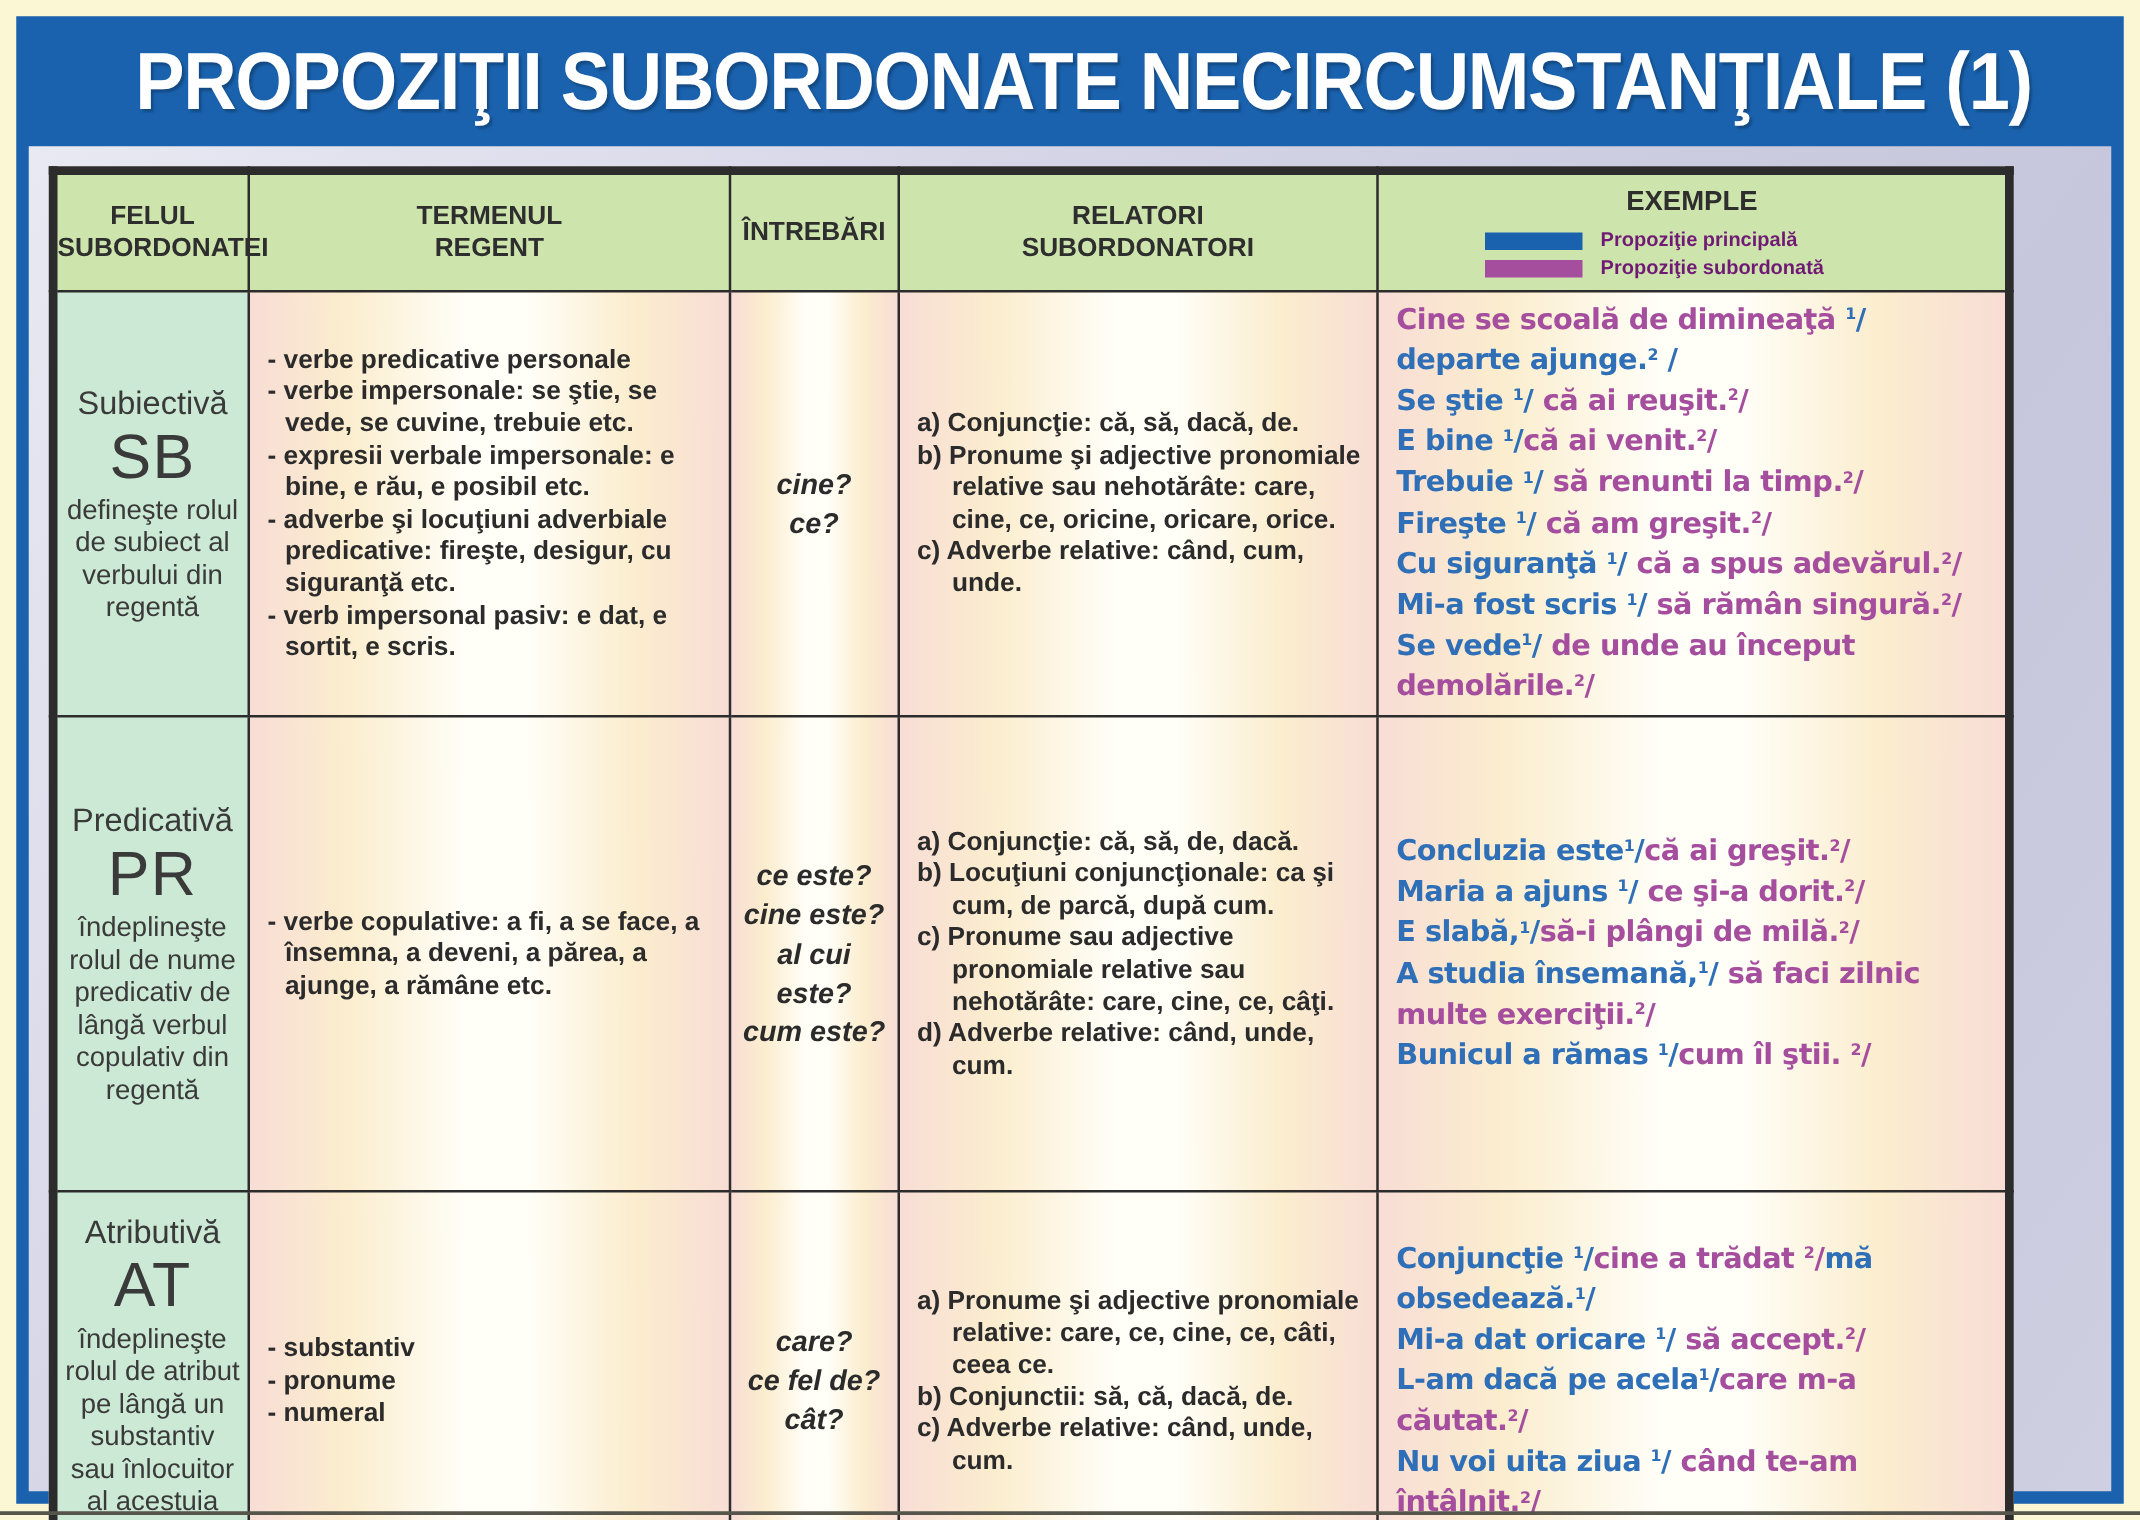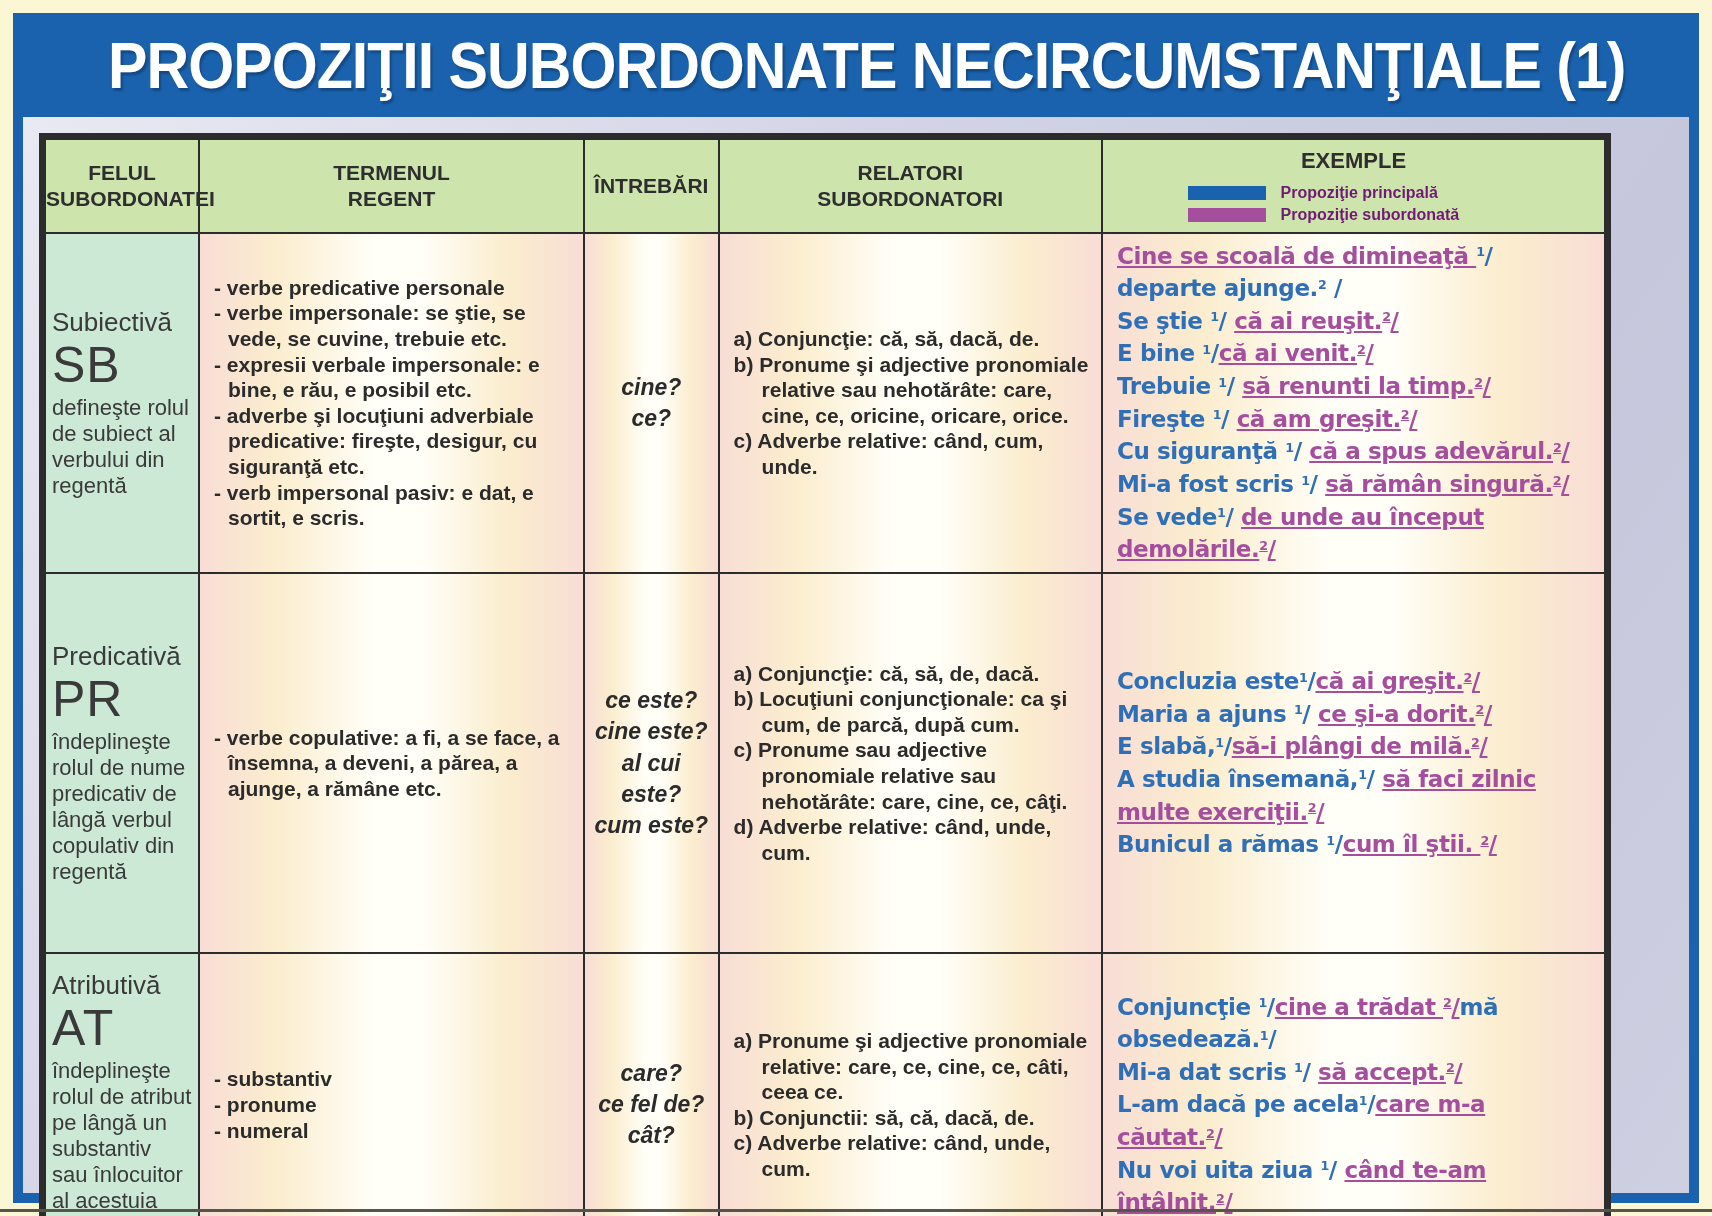--- a/index.html
+++ b/index.html
@@ -40,39 +40,39 @@
   .grad  { background:linear-gradient(90deg,#F8DDD5 0%,#FBEDCE 20%,#FFFEF7 45%,#FFFEF7 58%,#FBEDCE 80%,#F8DDD5 100%); }
 
   th .hline { font-size:21px; font-weight:bold; color:#2E2E2E; text-align:center; line-height:1.25; }
 
   .exemple-head { font-size:22px; font-weight:bold; color:#2E2E2E; text-align:center; margin-bottom:10px; }
   .legend { display:flex; flex-direction:column; align-items:center; gap:4px; }
   .legend-row { display:flex; align-items:center; gap:14px; width:330px; }
   .legend-swatch { width:78px; height:14px; flex:0 0 78px; }
   .legend-label { font-size:16px; color:#701a75; }
 
-  .type-cell { color:#3A3A3A; padding:6px; }
+  .type-cell { text-align:center; color:#3A3A3A; padding:6px; }
   .type-name { font-size:26px; line-height:1.2; }
   .type-abbr { font-size:50px; line-height:1.1; letter-spacing:1px; }
   .type-desc { font-size:22px; line-height:1.18; margin-top:2px; }
 
   .regent-cell, .relators-cell { padding:10px 10px 10px 14px; }
   .blist .list-item { font-size:21px; font-weight:bold; color:#2B2B2B; line-height:1.22;
                       padding-left:14px; text-indent:-14px; }
   .alist .list-item { font-size:21px; font-weight:bold; color:#2B2B2B; line-height:1.22;
                       padding-left:28px; text-indent:-28px; }
 
   .questions-cell { text-align:center; padding:4px; }
   .questions .list-item { font-size:23px; font-weight:bold; font-style:italic; color:#2B2B2B; line-height:1.35; }
 
   .examples-cell { padding:6px 14px; }
   .ex-line { font-family:"DejaVu Sans", sans-serif; font-size:23px; font-weight:bold;
              letter-spacing:-0.4px; line-height:1.42; }
   .seg-p { color:#2E6FB7; }
-  .seg-s { color:#A54E9E;text-decoration:underline; }
+  .seg-s { color:#A54E9E; }
   .sup { font-size:0.55em; position:relative; top:-0.6em; }
 </style>
 </head>
 <body>
 
 <div class="page">
   <div class="board">
     <div class="title-band">
       <h1>PROPOZIŢII SUBORDONATE NECIRCUMSTANŢIALE (1)</h1>
     </div>
@@ -228,21 +228,21 @@
           <td class="grad relators-cell">
             <div class="alist">
                   <div class="list-item">a) Pronume şi adjective pronomiale relative: care, ce, cine, ce, câti, ceea ce.</div>
                   <div class="list-item">b) Conjunctii: să, că, dacă, de.</div>
                   <div class="list-item">c) Adverbe relative: când, unde, cum.</div>
                 </div>
           </td>
           <td class="grad examples-cell">
             <div>
                   <div class="ex-line"><span class="seg-p">Conjuncţie </span><span class="seg-p sup">1</span><span class="seg-p">/</span><span class="seg-s">cine a trădat </span><span class="seg-s sup">2</span><span class="seg-s">/</span><span class="seg-p">mă obsedează.</span><span class="seg-p sup">1</span><span class="seg-p">/</span></div>
-                  <div class="ex-line"><span class="seg-p">Mi-a dat scris </span><span class="seg-p sup">1</span><span class="seg-p">/ </span><span class="seg-s">să accept.</span><span class="seg-s sup">2</span><span class="seg-s">/</span></div>
+                  <div class="ex-line"><span class="seg-p">Mi-a dat oricare </span><span class="seg-p sup">1</span><span class="seg-p">/ </span><span class="seg-s">să accept.</span><span class="seg-s sup">2</span><span class="seg-s">/</span></div>
                   <div class="ex-line"><span class="seg-p">L-am dacă pe acela</span><span class="seg-p sup">1</span><span class="seg-p">/</span><span class="seg-s">care m-a căutat.</span><span class="seg-s sup">2</span><span class="seg-s">/</span></div>
                   <div class="ex-line"><span class="seg-p">Nu voi uita ziua </span><span class="seg-p sup">1</span><span class="seg-p">/ </span><span class="seg-s">când te-am întâlnit.</span><span class="seg-s sup">2</span><span class="seg-s">/</span></div>
                 </div>
           </td>
         </tr>
       </tbody>
         </table>
     </div>
   </div>
   <div class="bottom-edge-line"></div>

